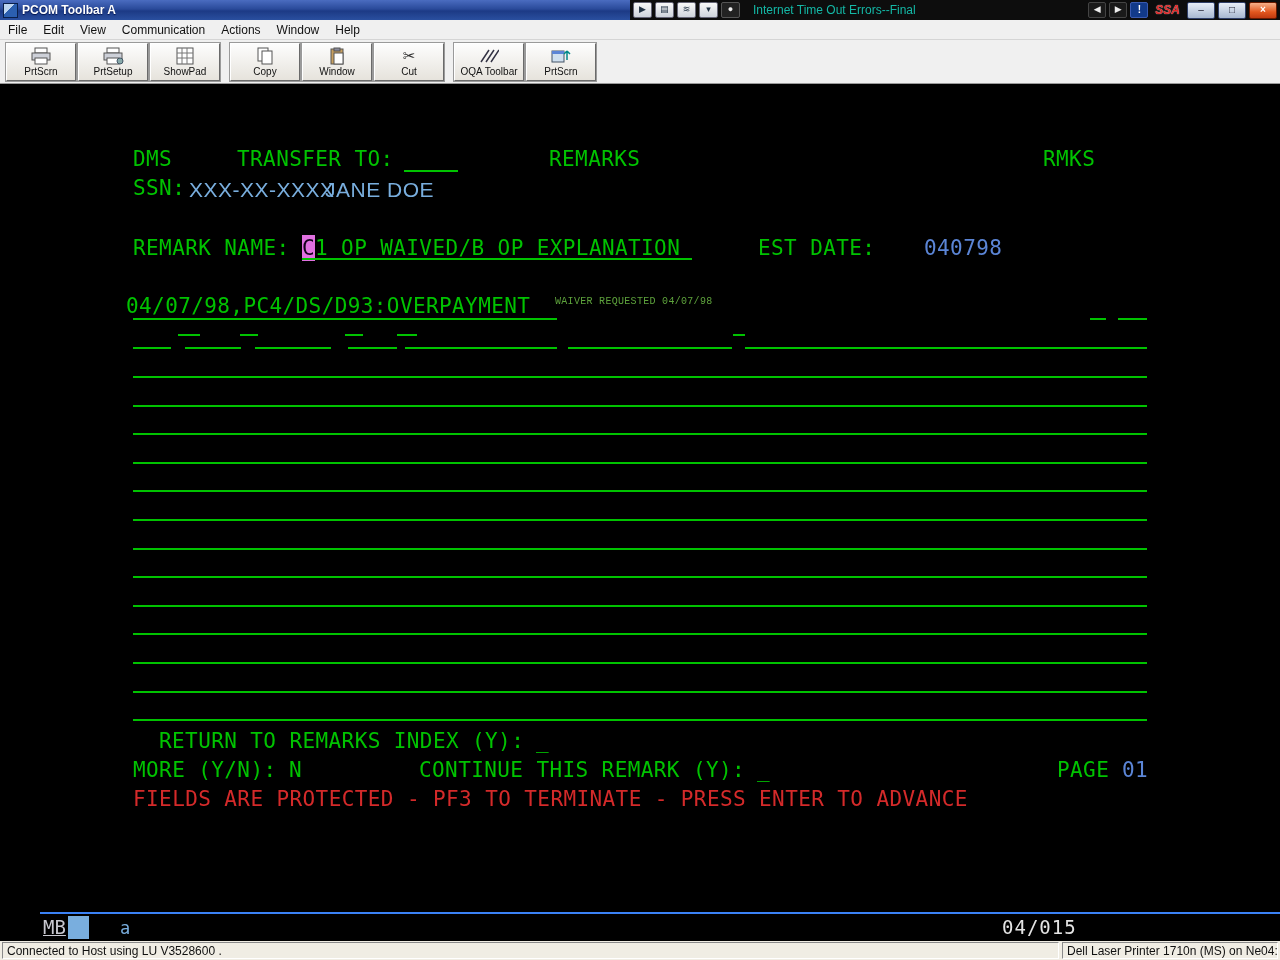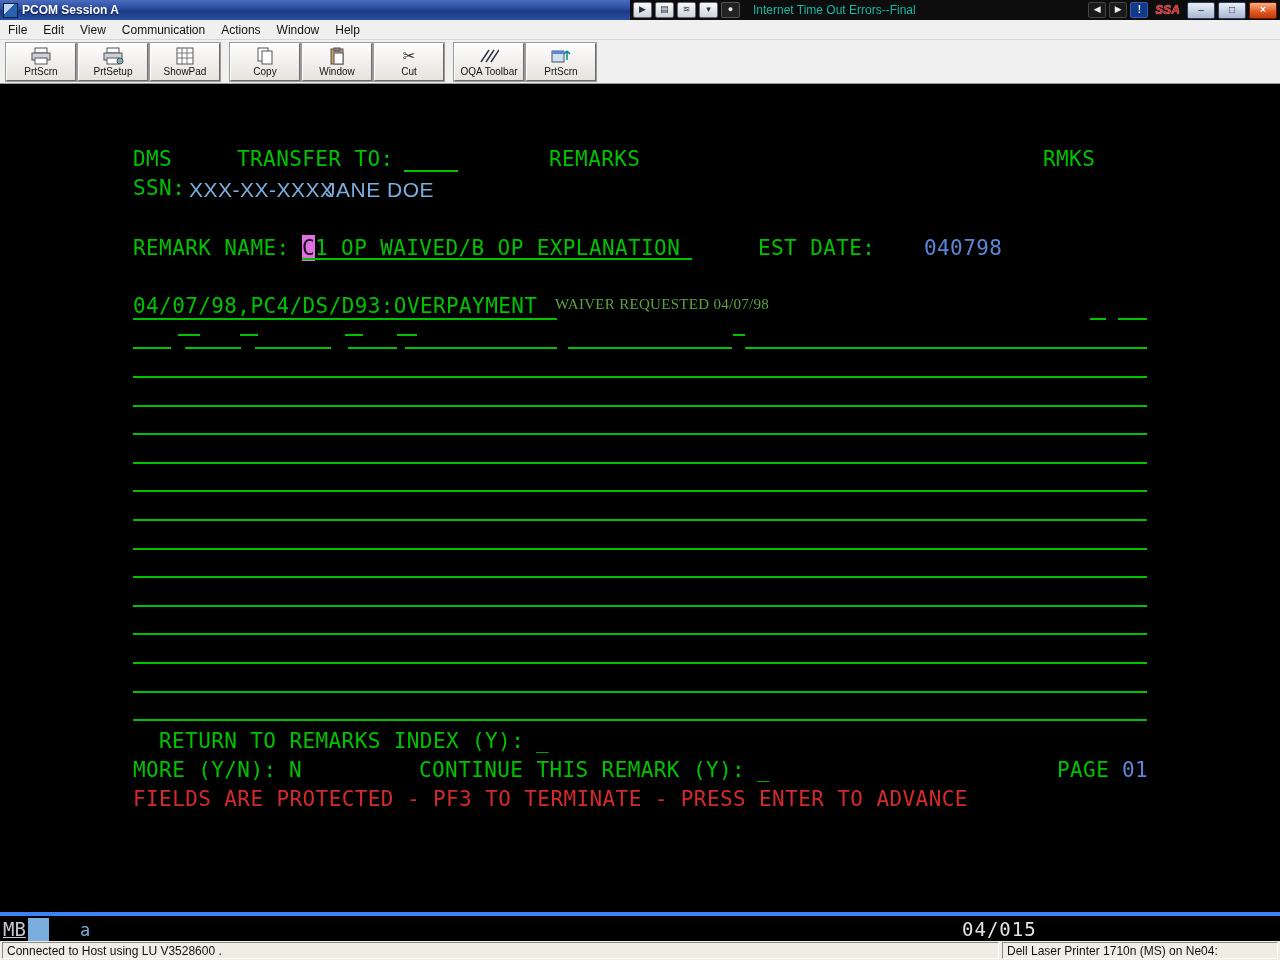--- a/index.html
+++ b/index.html
@@ -32,48 +32,48 @@
   .tbtn .ic{height:18px;display:flex;align-items:center;justify-content:center;font-size:15px;color:#333;}
   .grp-gap{width:8px;}
 
   
   .screen{position:relative;width:1197px;height:828px;background:#000;
     font-family:"DejaVu Sans Mono",monospace;font-size:21px;letter-spacing:0.4px;}
   .t{position:absolute;white-space:pre;color:var(--green);line-height:26px;}
   .t.blue{color:var(--blue);}
   .t.red{color:var(--red);}
   .sans-b{position:absolute;white-space:pre;font-family:"Liberation Sans",sans-serif;font-size:21px;letter-spacing:0.5px;color:var(--overlay_blue);}
-  .sans-g{position:absolute;white-space:pre;font-family:Liberation Serif, serif;font-size:15px;letter-spacing:0.3px;color:var(--overlay_green);}
+  .sans-g{position:absolute;white-space:pre;font-family:Liberation Mono, monospace;font-size:10px;letter-spacing:0.3px;color:var(--overlay_green);}
   .cursor{background:var(--cursor_pink);color:#14001c;}
   .uline,.rule,.seg{position:absolute;height:2px;background:var(--green);}
   .rule{left:133px;width:1014px;}
 
   
-  .oia{position:relative;height:29px;background:#000;border-top:4px solid #3b82f6;
-    font-family:"DejaVu Sans Mono",monospace;box-sizing:border-box;}
+  .oia{position:relative;height:29px;background:#000;border-top:2px solid #3b82f6;
+    font-family:"DejaVu Sans Mono",monospace;box-sizing:border-box;margin-left:40px;}
   .oia .mb{position:absolute;left:3px;top:2px;color:#c8c8d0;font-size:19px;text-decoration:underline;}
   .oia .blk{position:absolute;left:28px;top:2px;width:21px;height:23px;background:var(--overlay_blue);}
   .oia .sess{position:absolute;left:80px;top:4px;color:var(--overlay_blue);font-size:17px;}
   .oia .pos{position:absolute;left:962px;top:2px;color:#e4e4e4;font-size:19px;letter-spacing:1px;}
 
   
   .statusbar{height:19px;background:#f0ede4;display:flex;gap:3px;padding:1px 2px;box-sizing:border-box;font-size:12px;color:#111;}
   .sb-panel{border:1px solid;border-color:#8a8a8a #fff #fff #8a8a8a;display:flex;align-items:center;padding:0 4px;white-space:nowrap;overflow:hidden;box-sizing:border-box;}
   .sb-left{flex:1;}
-  .sb-right{width:276px;}
+  .sb-right{width:216px;}
 </style>
 </head>
 <body>
 
 <div class="window">
 
   <div class="titlebar">
     <div class="tb-left">
       <span class="app-icon"></span>
-      <span class="tb-title">PCOM Session A</span>
+      <span class="tb-title">PCOM Toolbar A</span>
     </div>
     <div class="tb-right">
       <span class="qbtn">▶</span>
       <span class="qbtn">▤</span>
       <span class="qbtn">≋</span>
       <span class="qbtn">▾</span>
       <span class="qbtn dark">●</span>
       <span class="overlay-title">Internet Time Out Errors--Final</span>
       <span class="navbtn">◀</span>
       <span class="navbtn">▶</span>
@@ -183,21 +183,21 @@
     <span class="sans-b" style="left:189px;top:94px">XXX-XX-XXXX</span>
     <span class="sans-b" style="left:325px;top:94px">JANE DOE</span>
 
     <span class="t" style="left:133px;top:151px">REMARK NAME:</span>
     <span class="t cursor" style="left:302px;top:151px">C</span>
     <span class="t" style="left:315px;top:151px">1 OP WAIVED/B OP EXPLANATION</span>
     <div class="uline" style="left:302px;top:174px;width:390px"></div>
     <span class="t" style="left:758px;top:151px">EST DATE:</span>
     <span class="t blue" style="left:924px;top:151px">040798</span>
 
-    <span class="t" style="left:133px;top:209px">04/07/98,PC4/DS/D93:OVERPAYMENT</span>
+    <span class="t" style="left:126px;top:209px">04/07/98,PC4/DS/D93:OVERPAYMENT</span>
     <span class="sans-g" style="left:555px;top:212px">WAIVER REQUESTED 04/07/98</span>
 
     <div class="seg" style="left:133px;top:234px;width:424px"></div>
     <div class="seg" style="left:1090px;top:234px;width:16px"></div>
     <div class="seg" style="left:1118px;top:234px;width:29px"></div>
 
     <div class="seg" style="left:178px;top:250px;width:22px"></div>
     <div class="seg" style="left:240px;top:250px;width:18px"></div>
     <div class="seg" style="left:345px;top:250px;width:18px"></div>
     <div class="seg" style="left:397px;top:250px;width:20px"></div>

